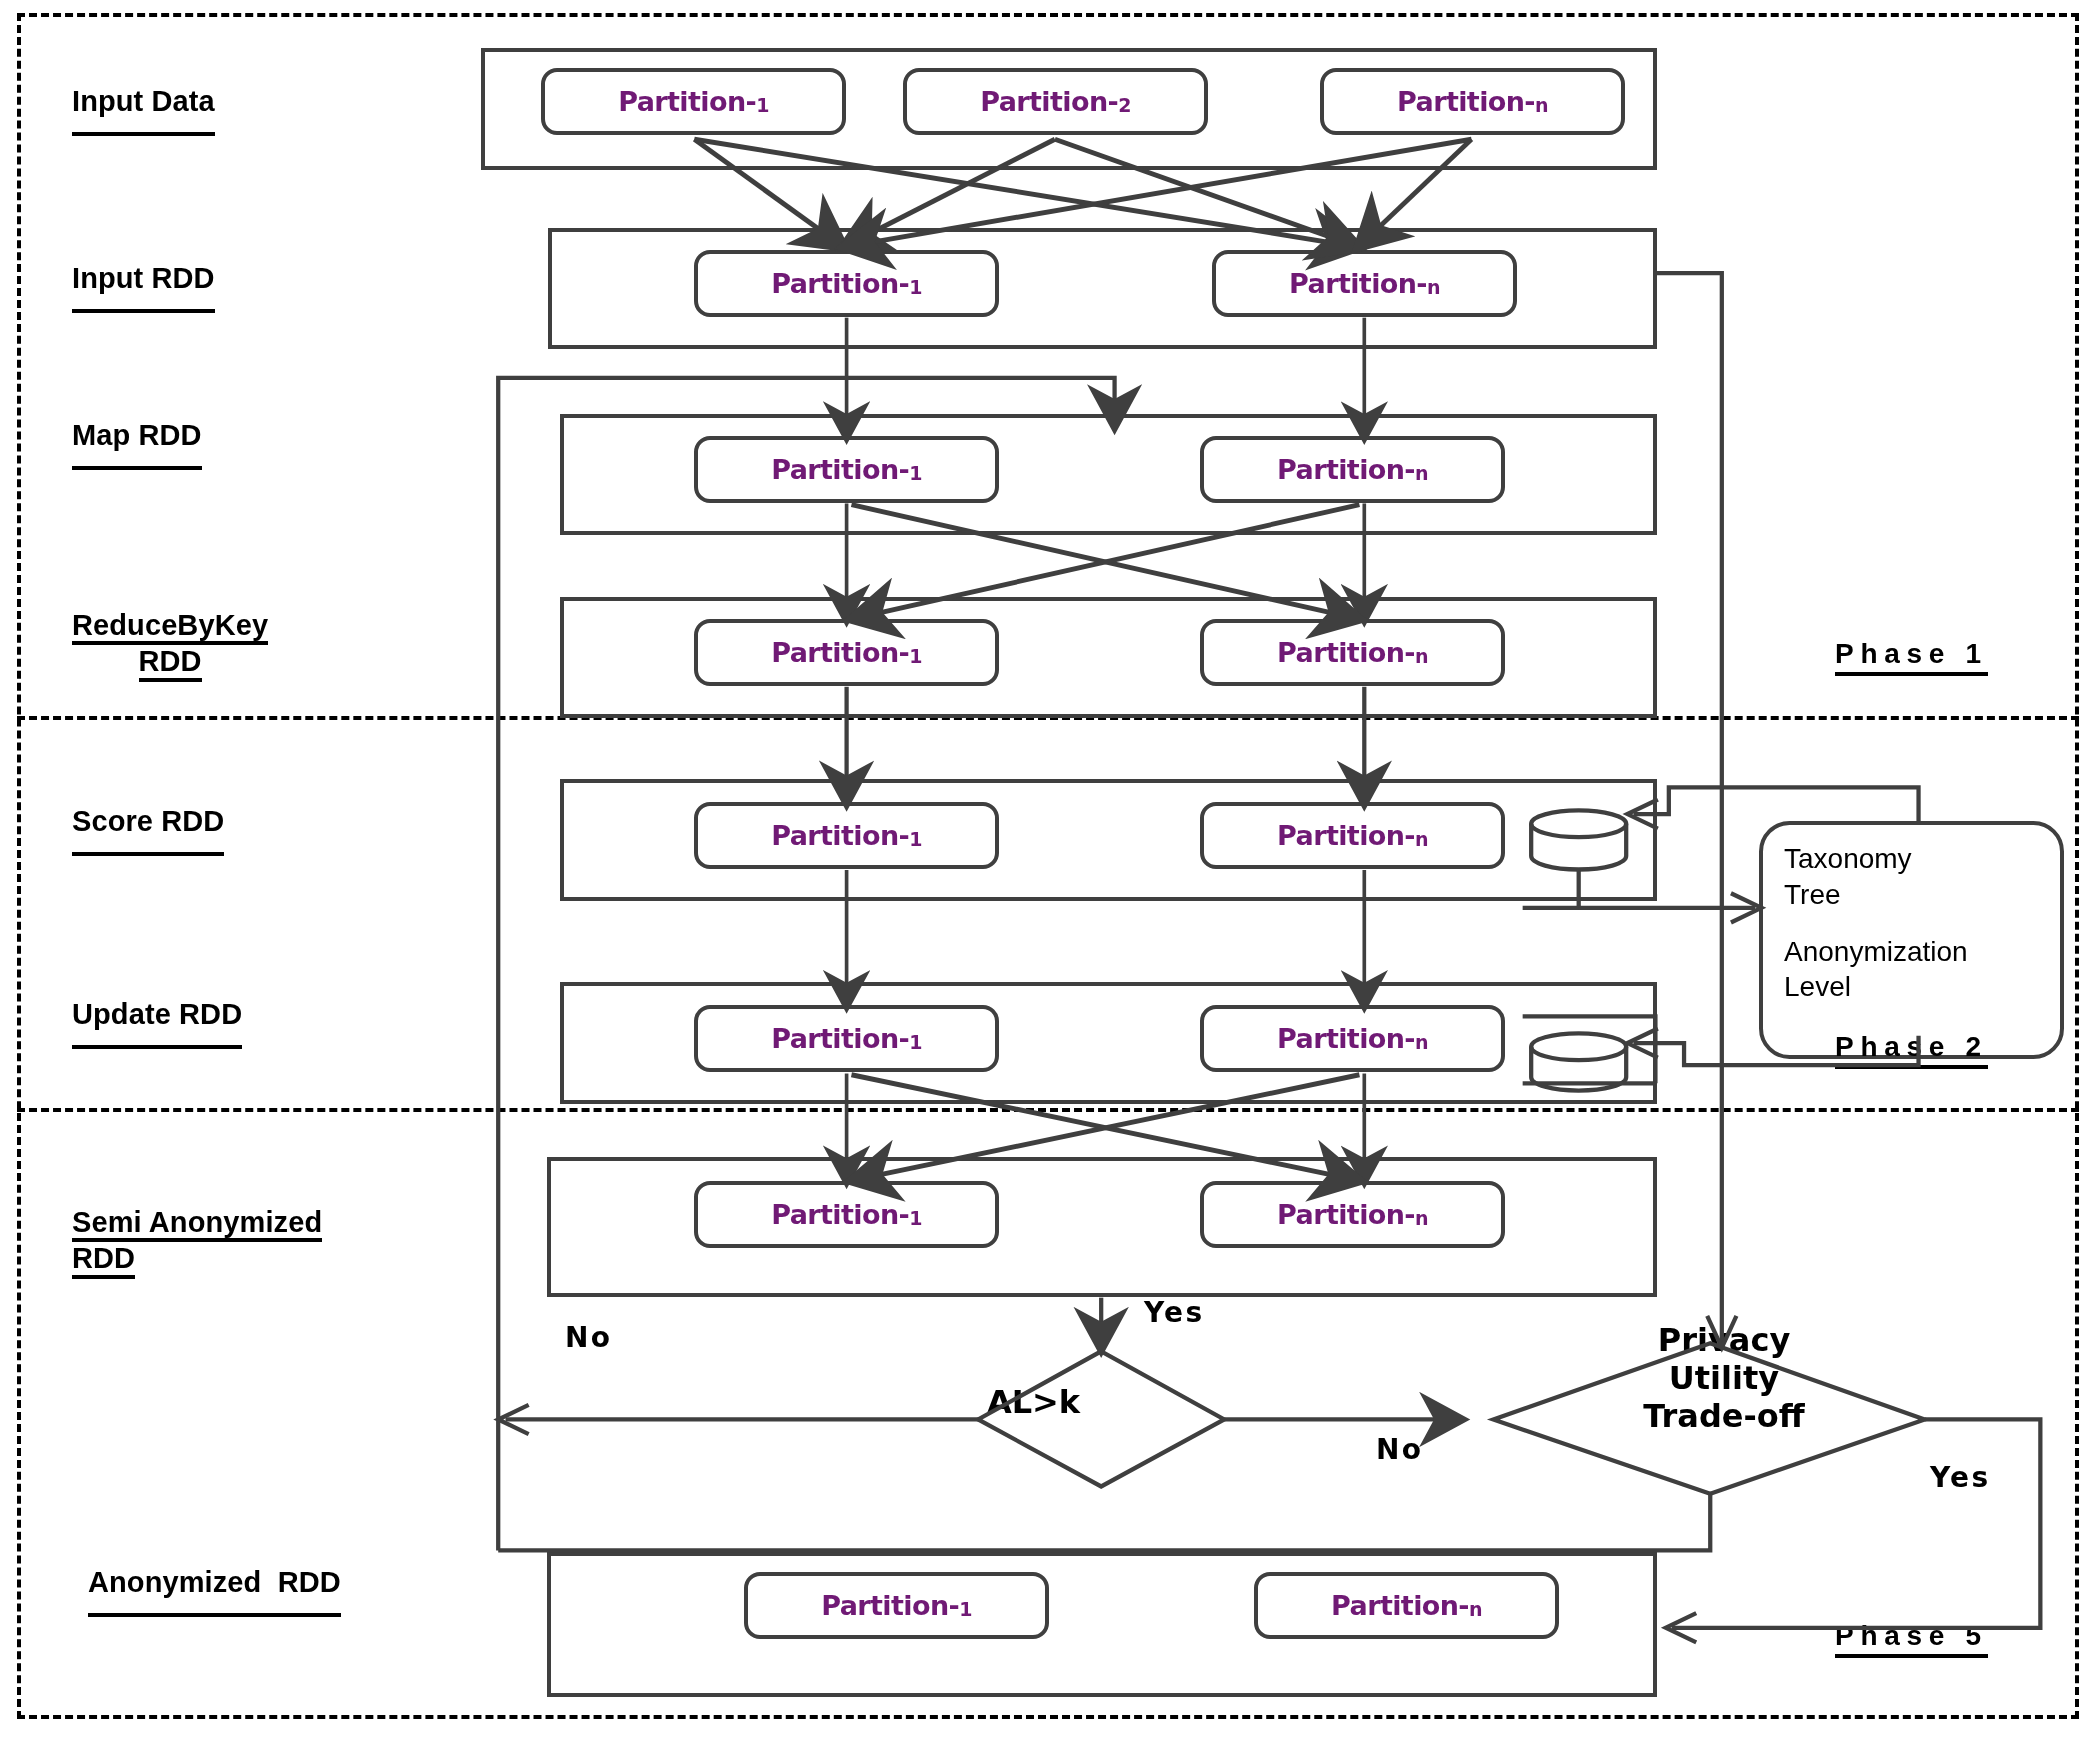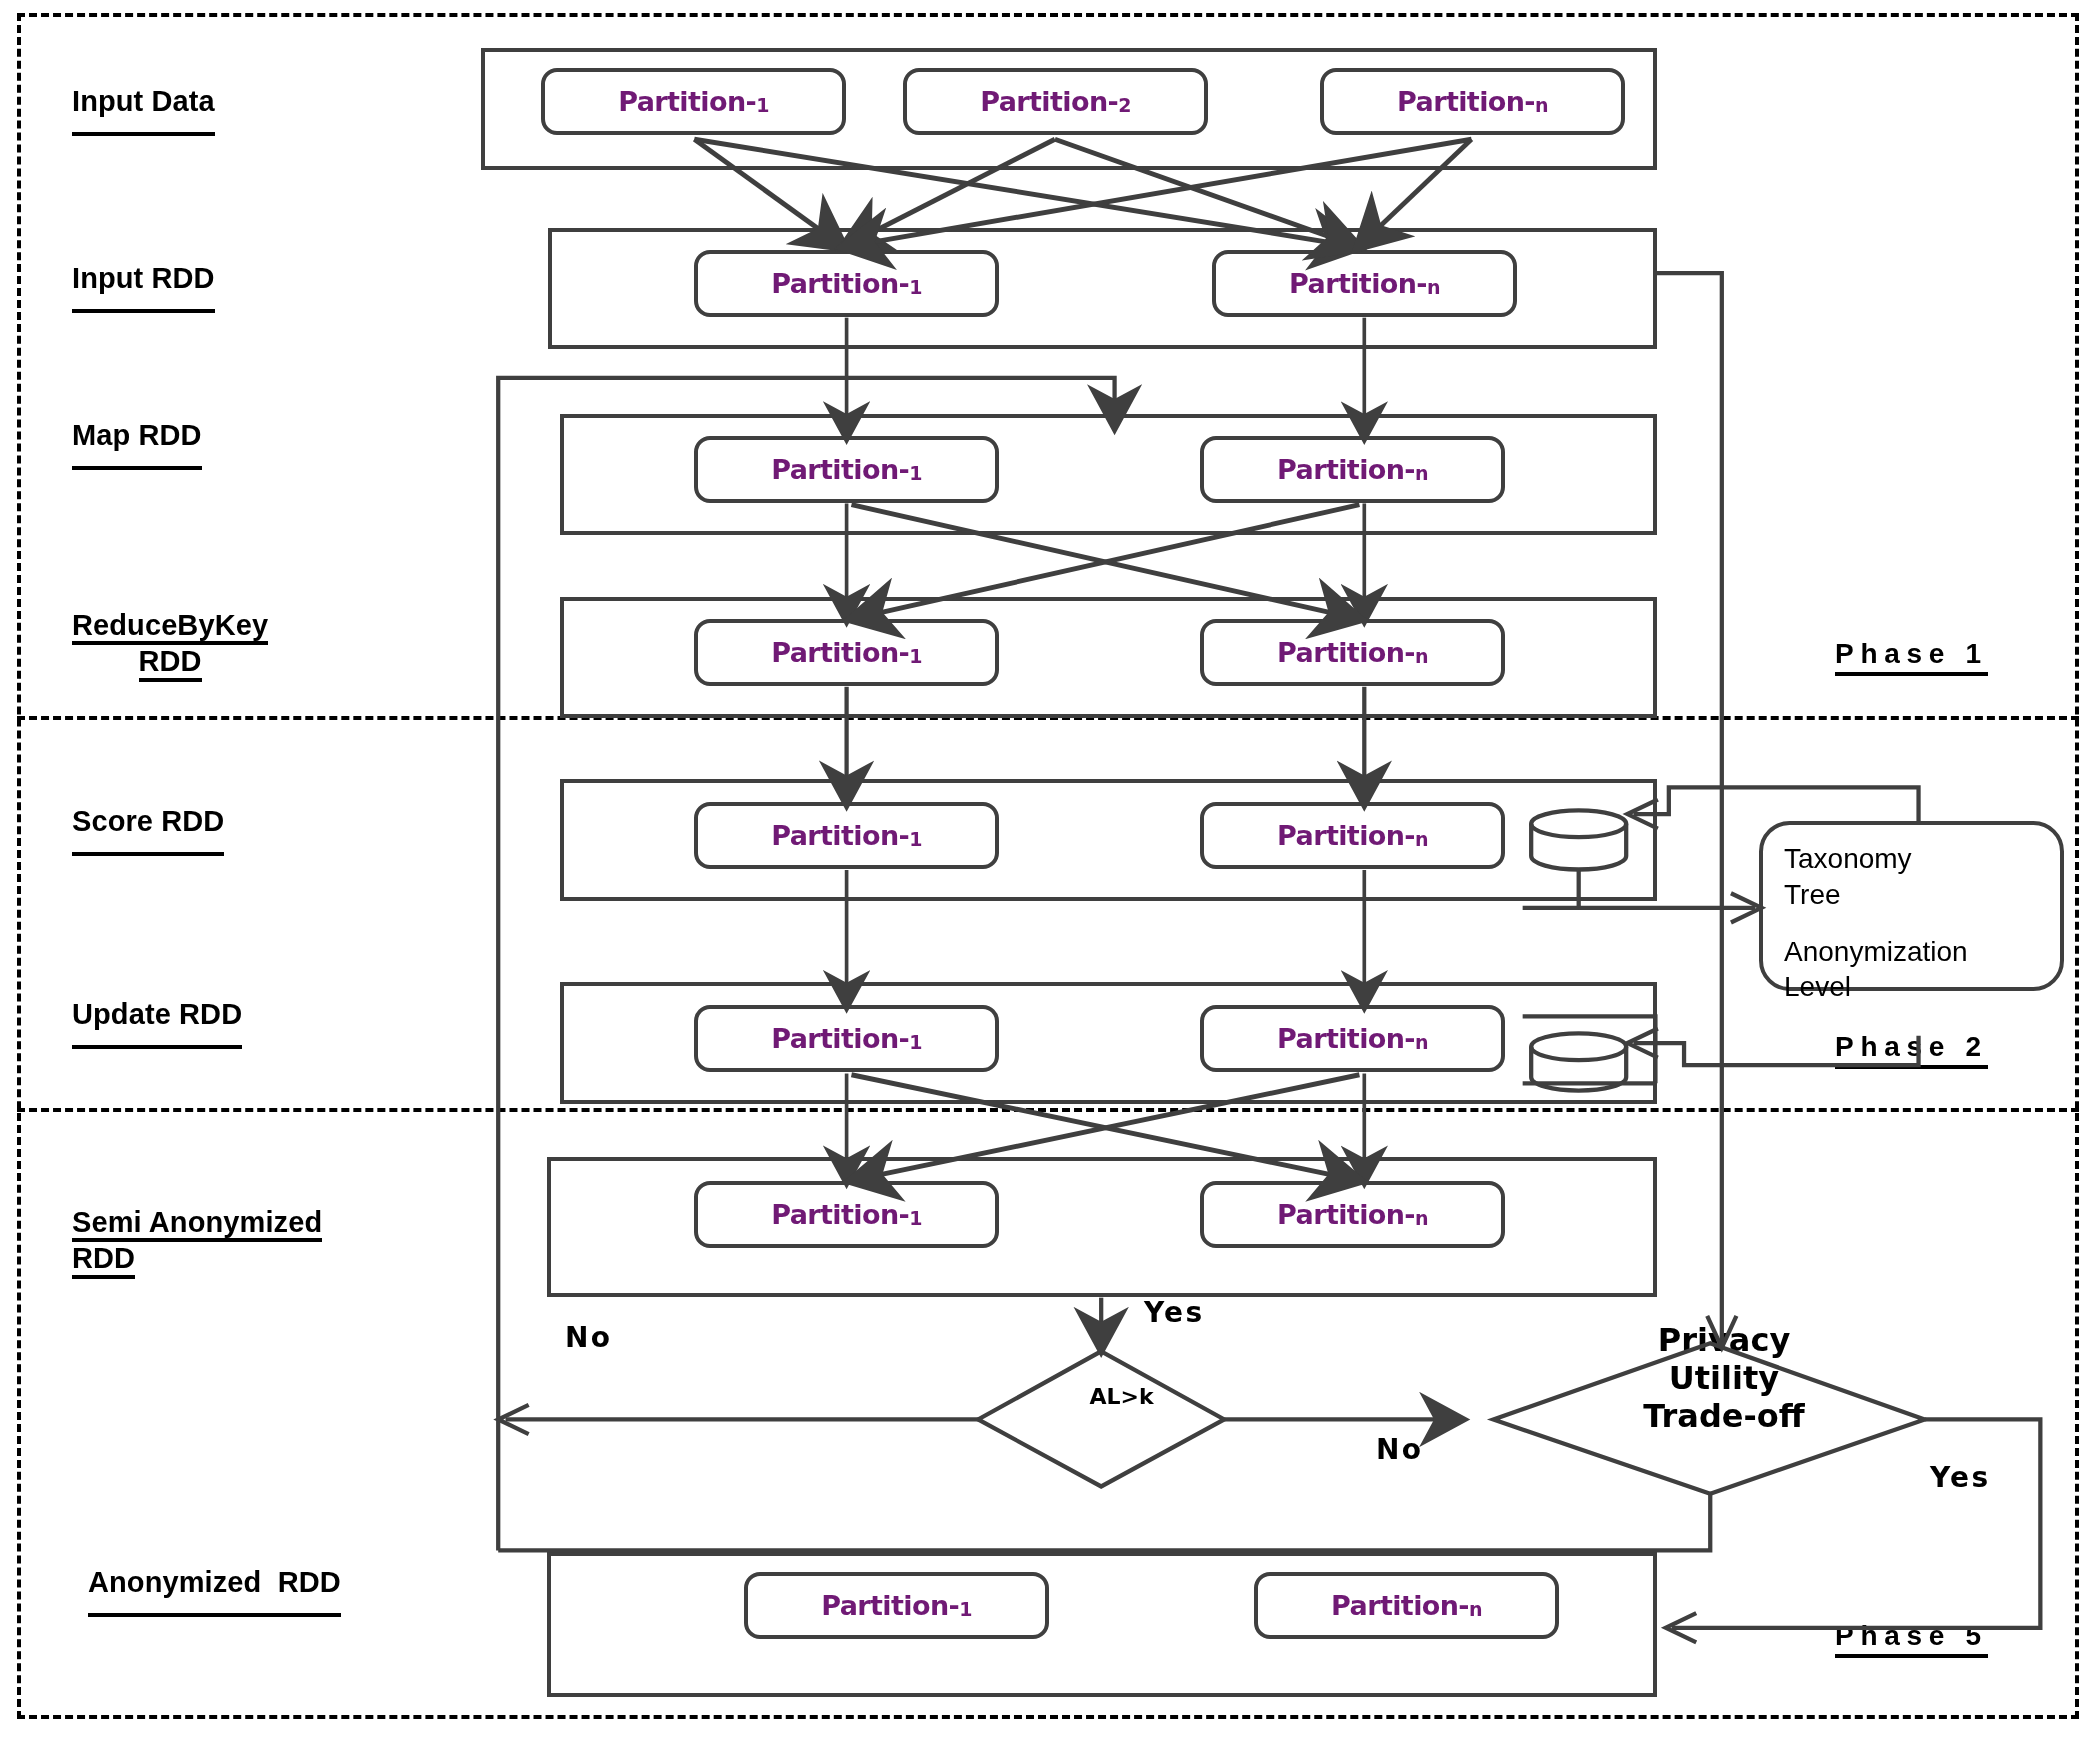--- a/index.html
+++ b/index.html
@@ -186,29 +186,29 @@
 
   <div class="chip" style="left:744px;top:1572px;width:305px;height:67px;">
       <span>Partition-</span>
       <span class="sub">1</span>
     </div>
   <div class="chip" style="left:1254px;top:1572px;width:305px;height:67px;">
       <span>Partition-</span>
       <span class="sub">n</span>
     </div>
 
-  <div class="taxo" style="left:1759px;top:821px;width:305px;height:170px;">
+  <div class="taxo" style="left:1759px;top:821px;width:305px;height:238px;">
     <span style="white-space:pre-line;">Taxonomy
 Tree</span>
     <span class="gap"></span>
     <span style="white-space:pre-line;">Anonymization
 Level</span>
   </div>
 
-  <div class="dia-text" style="left:1024px;top:1384px;width:195px;font-size:22px;">AL&gt;k</div>
+  <div class="dia-text" style="left:936px;top:1384px;width:195px;font-size:32px;">AL&gt;k</div>
   <div class="dia-text" style="left:1602px;top:1322px;width:244px;font-size:32px;">Privacy
 Utility
 Trade-off</div>
 
   <div class="yn" style="left:1144px;top:1296px;">Yes</div>
   <div class="yn" style="left:565px;top:1321px;">No</div>
   <div class="yn" style="left:1376px;top:1433px;">No</div>
   <div class="yn" style="left:1930px;top:1461px;">Yes</div>
 
   <div class="phase-tag" style="left:1835px;top:638px;"><u>Phase 1</u></div>

